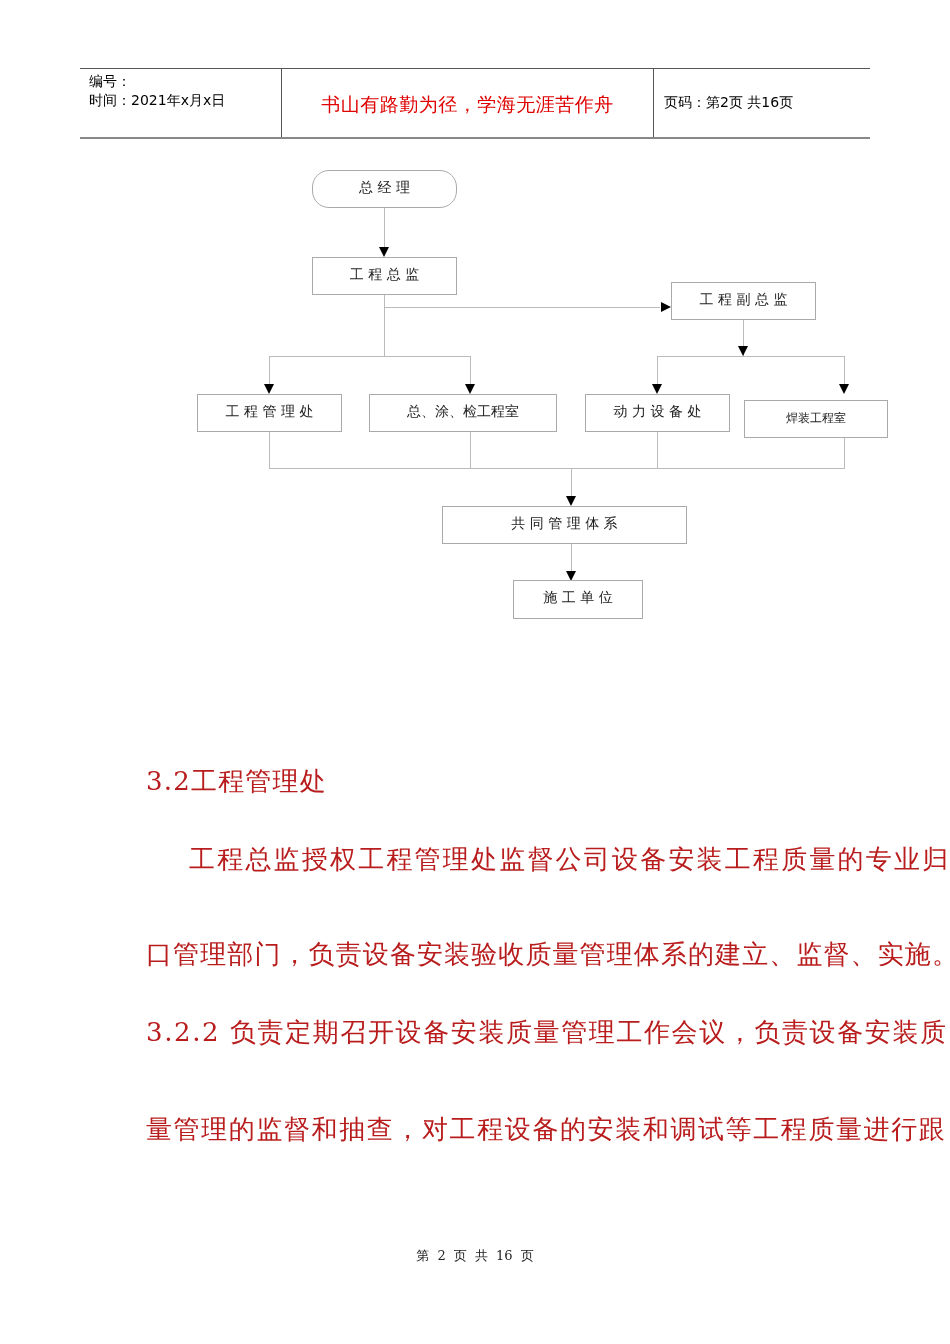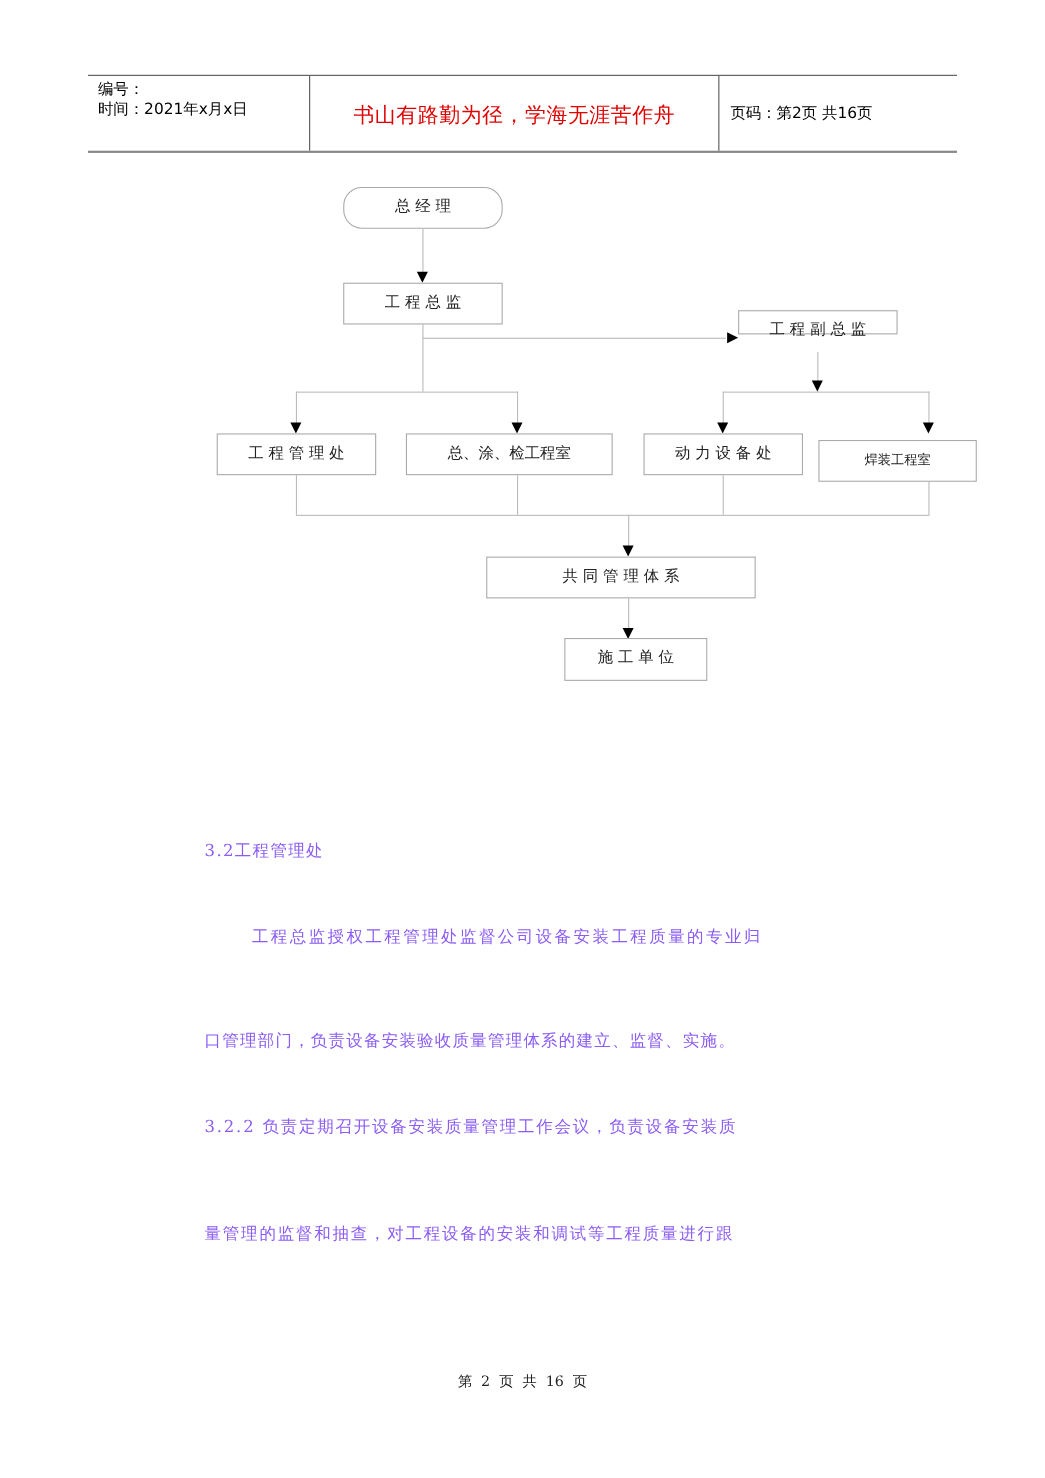--- a/index.html
+++ b/index.html
@@ -15,21 +15,21 @@
   .hdr .pageinfo { font-family:"DejaVu Sans", sans-serif; font-size:14px; position:absolute; left:10px; top:25px; white-space:nowrap; }
 
   .box { position:absolute; border:1px solid #aaa; background:#fff; box-sizing:border-box;
          font-family:"DejaVu Sans", sans-serif; font-size:14px; color:#222; white-space:nowrap; }
   .box span { position:absolute; left:0; right:0; text-align:center; }
   .vl { position:absolute; width:1px; background:#bbb; }
   .hl { position:absolute; height:1px; background:#bbb; }
   .arr-d { position:absolute; width:0; height:0; border-left:5px solid transparent; border-right:5px solid transparent; border-top:10px solid #000; }
   .arr-r { position:absolute; width:0; height:0; border-top:5px solid transparent; border-bottom:5px solid transparent; border-left:10px solid #000; }
 
-  .txt { position:absolute; font-family:"DejaVu Serif", serif; font-size:15px; white-space:nowrap; color:#8b5cf6; letter-spacing:1.2px;margin-left:40px; }
+  .txt { position:absolute; font-family:"DejaVu Serif", serif; font-size:26px; white-space:nowrap; color:#b91c1c; letter-spacing:1.2px; }
   .footer { position:absolute; top:1247px; left:0; width:950px; text-align:center; font-size:13px; font-family:"DejaVu Serif", serif; color:#222; word-spacing:4px; }
 </style>
 </head>
 <body>
 
 <div class="hdr">
   <div class="c1">
     <div class="small" style="top:3px;">编号：</div>
     <div class="small" style="top:22px;">时间：2021年x月x日</div>
   </div>
@@ -49,21 +49,21 @@
   <div class="vl" style="left:384px;top:208px;height:40px;"></div>
   <div class="arr-d" style="left:379px;top:247px;"></div>
 
   <div class="box" style="left:312px;top:257px;width:145px;height:38px;padding-left:29px;">
     <span style="top:8px;">工 程 总 监</span>
   </div>
   <div class="vl" style="left:384px;top:295px;height:61px;"></div>
   <div class="hl" style="left:384px;top:307px;width:276px;"></div>
   <div class="arr-r" style="left:661px;top:302px;"></div>
 
-  <div class="box" style="left:671px;top:282px;width:145px;height:22px;">
+  <div class="box" style="left:671px;top:282px;width:145px;height:38px;">
     <span style="top:8px;">工 程 副 总 监</span>
   </div>
   <div class="vl" style="left:743px;top:320px;height:36px;"></div>
   <div class="arr-d" style="left:738px;top:346px;"></div>
 
   <div class="hl" style="left:269px;top:356px;width:202px;"></div>
   <div class="vl" style="left:269px;top:356px;height:30px;"></div>
   <div class="arr-d" style="left:264px;top:384px;"></div>
   <div class="vl" style="left:470px;top:356px;height:30px;"></div>
   <div class="arr-d" style="left:465px;top:384px;"></div>

